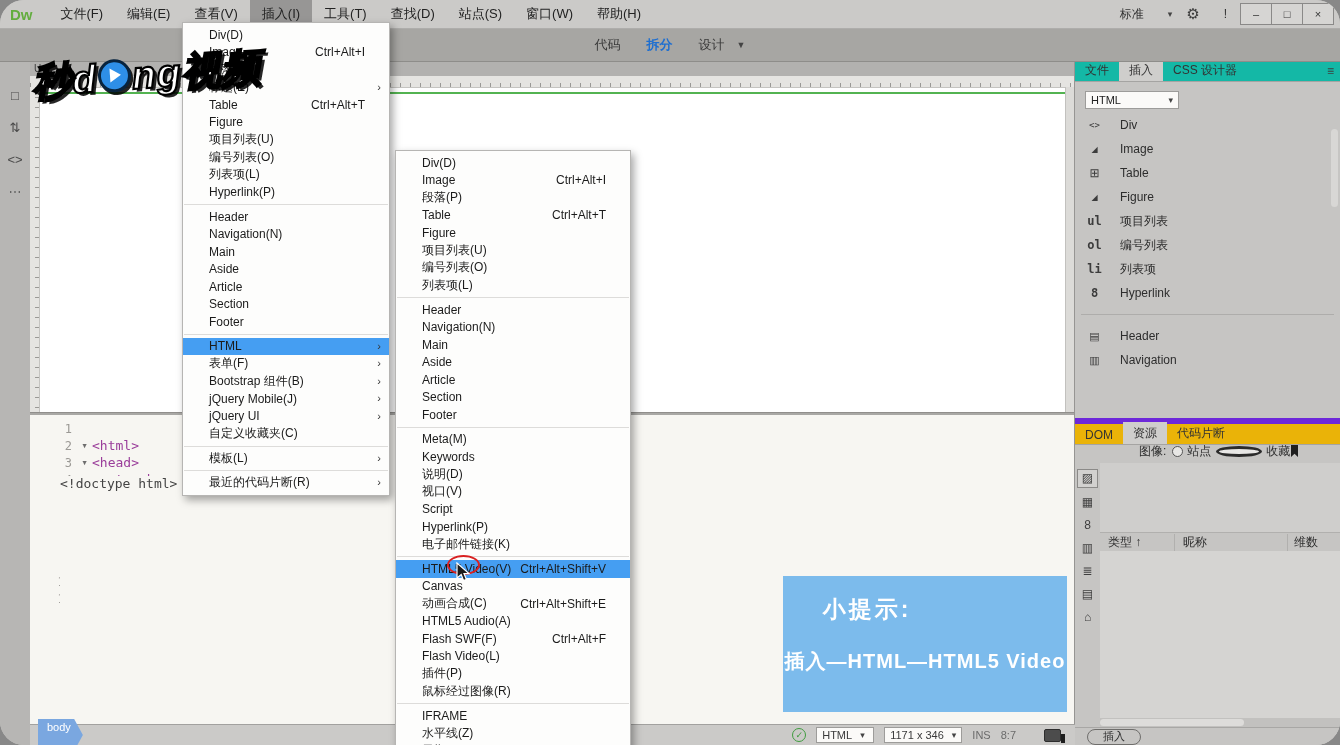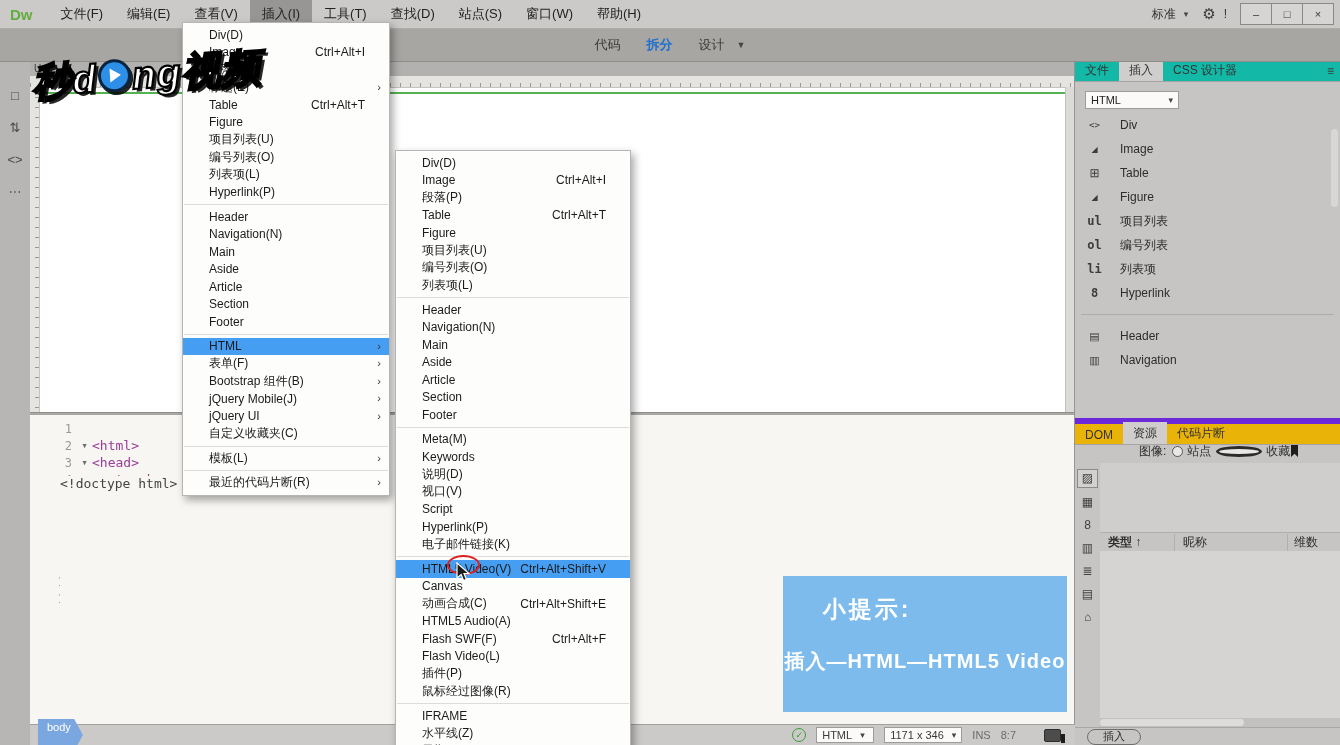--- a/index.html
+++ b/index.html
@@ -1,25 +1,25 @@
 <!DOCTYPE html>
 <html><head>
 <meta charset="utf-8">
 <style>
   html,body{margin:0;padding:0;background:#888;}
   #win{position:relative;width:1340px;height:745px;background:#c9c8c6;overflow:hidden;
-       font-family:"Liberation Sans",sans-serif;color:#222;-webkit-font-smoothing:antialiased;}
+       font-family:"Liberation Sans",sans-serif;color:#222;border-radius:24px;-webkit-font-smoothing:antialiased;}
   
   .menubar{position:absolute;top:0;left:0;right:0;height:28px;background:#cbcac8;border-bottom:1px solid #aeadab;
            display:flex;align-items:center;z-index:20;}
   .dwlogo{color:#63ad3f;font-weight:bold;font-size:15px;margin:0 16px 0 10px;}
   .mitem{font-size:13px;padding:5px 12px;cursor:default;}
   .mitem.active{background:#979695;}
   .mb-right{margin-left:auto;display:flex;align-items:center;gap:14px;margin-right:6px;}
-  .standard{display:flex;align-items:center;gap:8px;font-size:12px;color:#333;}
+  .standard{display:flex;align-items:center;gap:24px;font-size:12px;color:#333;}
   .caret{font-size:9px;color:#444;}
   .gear{font-size:15px;color:#3c3c3c;}
   .winbtns{display:flex;}
   .wbtn{width:30px;height:20px;border:1px solid #8a8988;background:#d6d5d3;display:flex;align-items:center;
         justify-content:center;font-size:11px;color:#333;margin-left:-1px;}
   
   .toolbar2{position:absolute;top:29px;left:0;right:0;height:32px;background:#a7a6a3;border-bottom:1px solid #8e8d8a;
             display:flex;align-items:center;justify-content:center;gap:26px;z-index:5;}
   .vtab{font-size:13px;color:#3a3a3a;}
   .vtab.active{color:#1f6fd0;font-weight:bold;}
@@ -90,21 +90,21 @@
   .radio{width:11px;height:11px;border:1px solid #555;border-radius:50%;background:#e8e7e5;display:inline-block;box-sizing:border-box;}
   .radio.sel{border:3px solid #2b2b2b;}
   .bkmark{position:absolute;right:42px;top:6px;width:7px;height:12px;background:#1f1f1f;
           clip-path:polygon(0 0,100% 0,100% 100%,50% 72%,0 100%);}
   .rail{position:absolute;left:0;top:24px;width:25px;bottom:17px;}
   .rail-ic{width:19px;height:17px;margin:6px auto;color:#3f3f3f;font-size:12px;text-align:center;line-height:17px;}
   .rail-ic.active{border:1px solid #8b8a88;background:#d2d1cf;}
   .amain{position:absolute;left:25px;top:24px;right:0;bottom:27px;background:#cfcecc;}
   .ahead{position:absolute;top:69px;left:0;right:0;height:18px;background:#c6c5c3;border-top:1px solid #b1b0ae;
          border-bottom:1px solid #b1b0ae;display:flex;align-items:center;font-size:12px;color:#2e2e2e;}
-  .ahead .c1{width:66px;padding-left:8px;font-weight:bold;} .ahead .c2{flex:1;border-left:1px solid #b1b0ae;padding-left:8px;}
+  .ahead .c1{width:66px;padding-left:8px;} .ahead .c2{flex:1;border-left:1px solid #b1b0ae;padding-left:8px;}
   .ahead .c3{width:46px;border-left:1px solid #b1b0ae;padding-left:6px;}
   .alist{position:absolute;top:88px;left:0;right:0;bottom:0;background:#d5d4d2;}
   .hscroll{position:absolute;left:25px;right:0;bottom:18px;height:9px;background:#c2c1bf;}
   .hthumb{position:absolute;left:0;top:1px;width:60%;height:7px;background:#dddcda;border-radius:4px;}
   .afoot{position:absolute;left:0;right:0;bottom:0;height:17px;background:#c6c5c3;border-top:1px solid #a8a7a5;
          display:flex;align-items:center;}
   .insbtn{margin-left:12px;border:1px solid #6f6e6c;border-radius:9px;padding:0 15px;font-size:11px;height:14px;
           line-height:13px;color:#2e2e2e;background:transparent;}
   .afoot-ics{margin-left:auto;display:flex;align-items:center;gap:9px;margin-right:8px;}
   .ficon{width:14px;height:12px;position:relative;color:#3d3d3d;font-size:12px;line-height:12px;text-align:center;}

